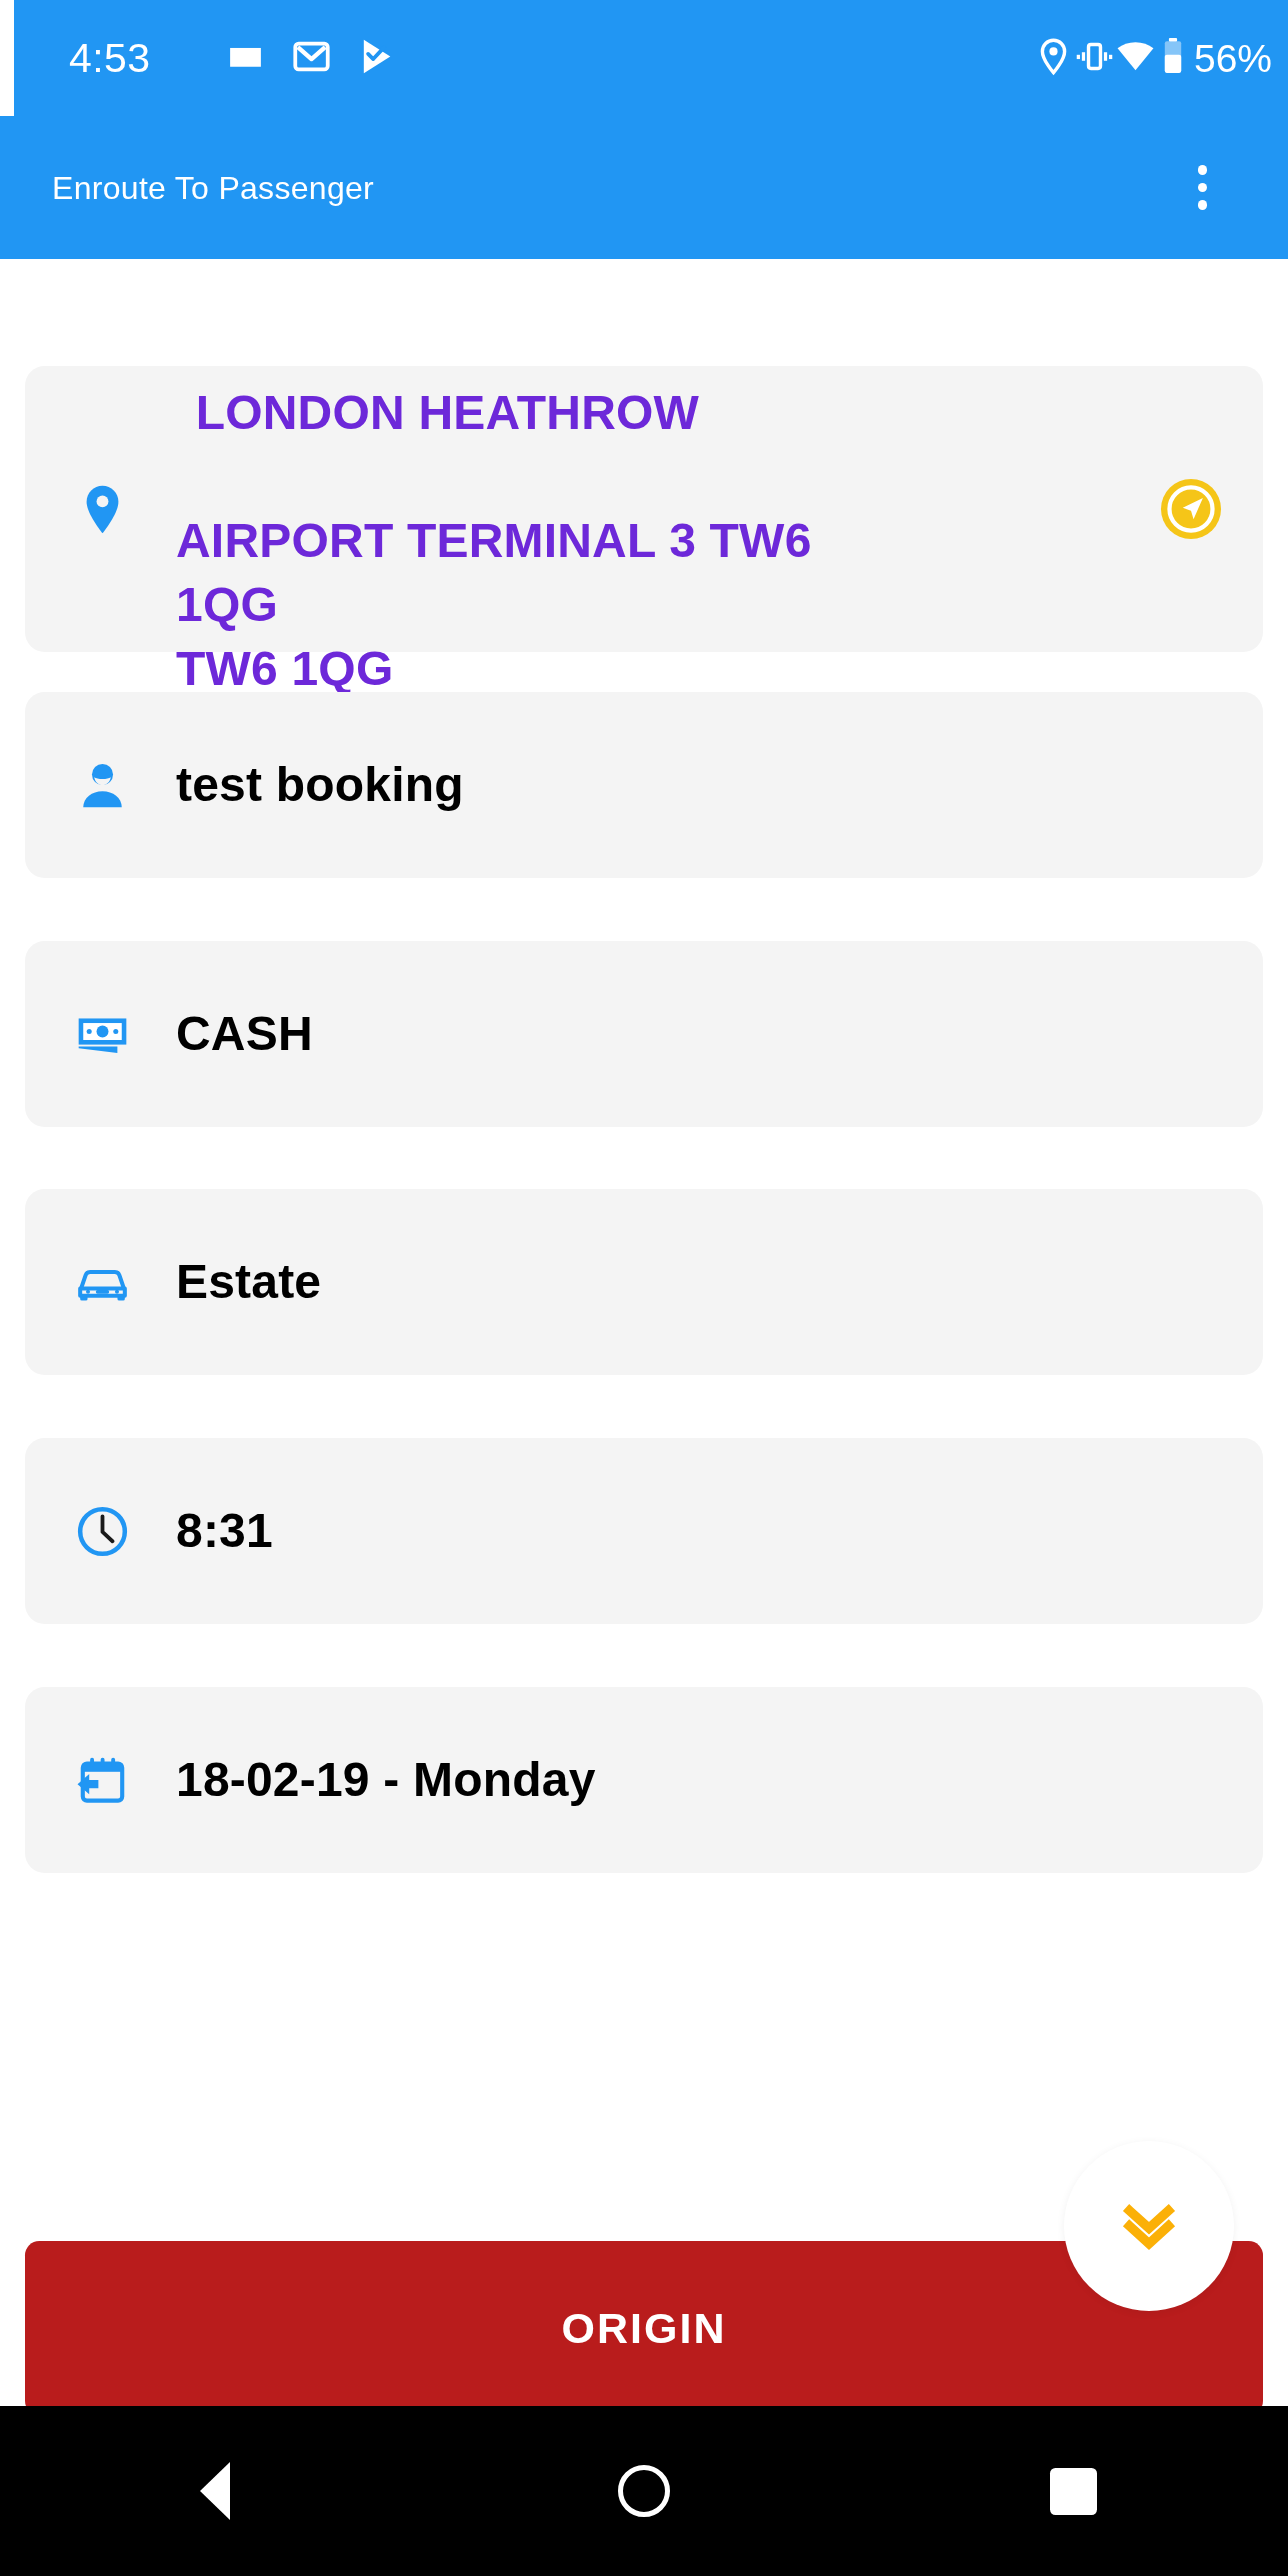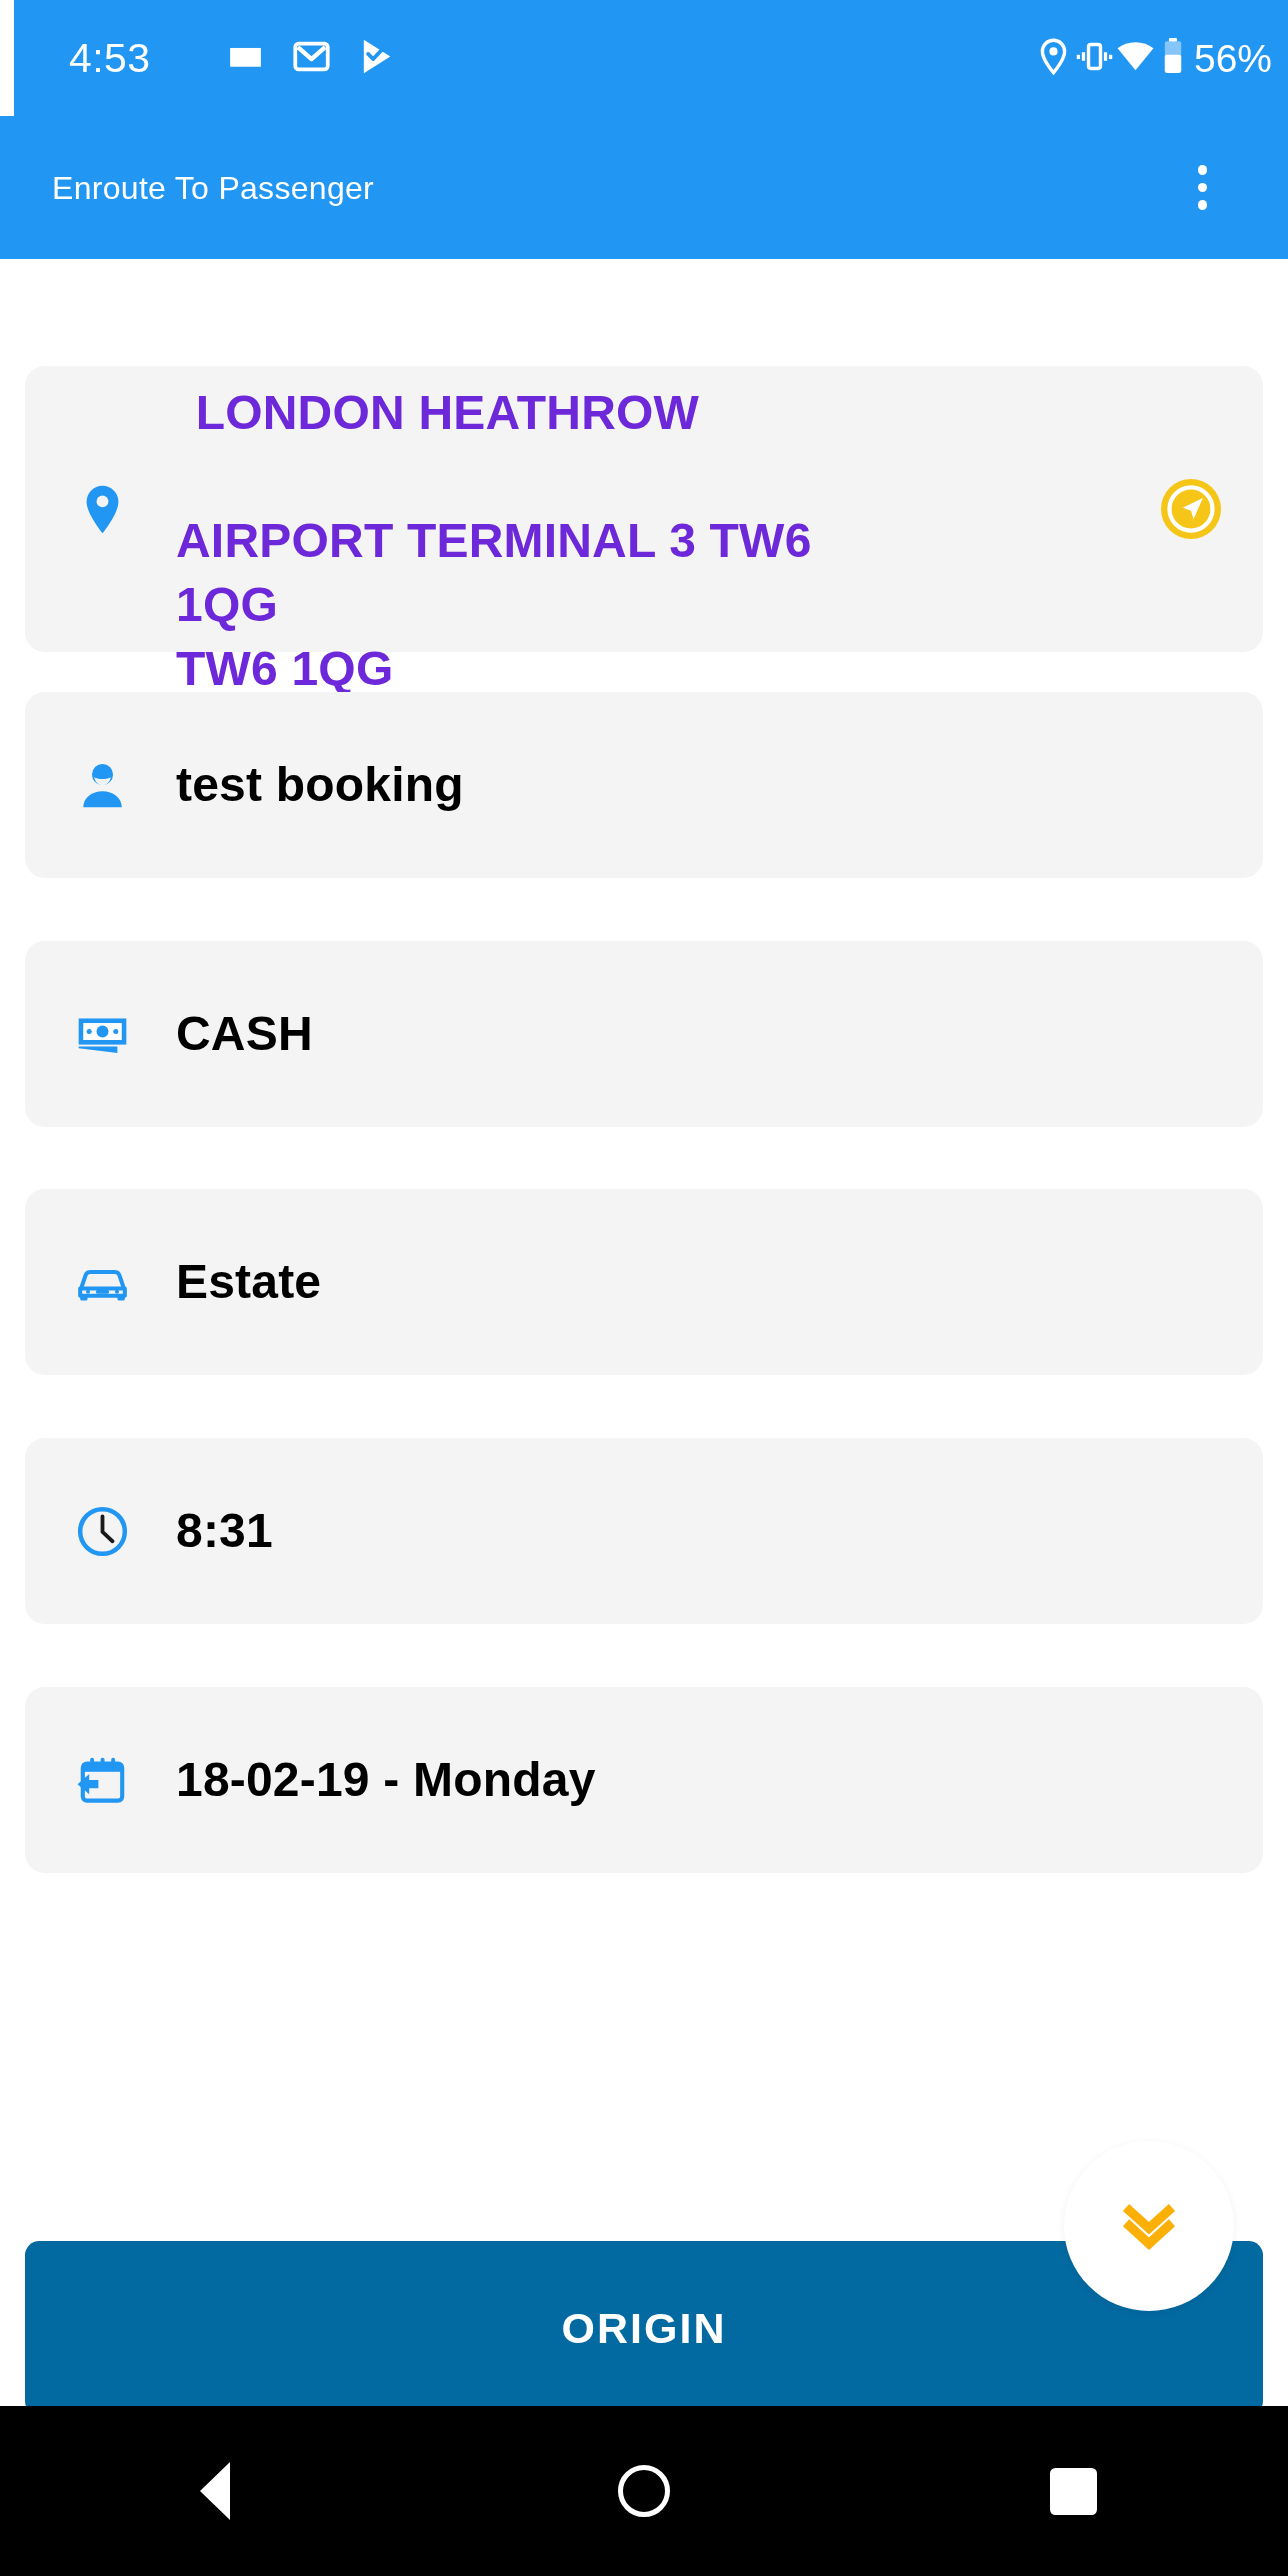--- a/index.html
+++ b/index.html
@@ -117,21 +117,21 @@
     display:flex; align-items:center; justify-content:center;
     box-shadow:0 1.8px 9px rgba(0,0,0,0.06);
     z-index:5;
   }
 
   
   .origin-btn{
     position:absolute;
     left:25px; top:1982px;
     width:1238px; height:174px;
-    background:#0369a1;
+    background:#b91c1c;
     border:none;
     border-radius:14.3px;
     color:#ffffff;
     font-family:"Liberation Sans", sans-serif;
     font-size:43px; font-weight:700;
     letter-spacing:2px;
     display:flex; align-items:center; justify-content:center;
   }
 
   

